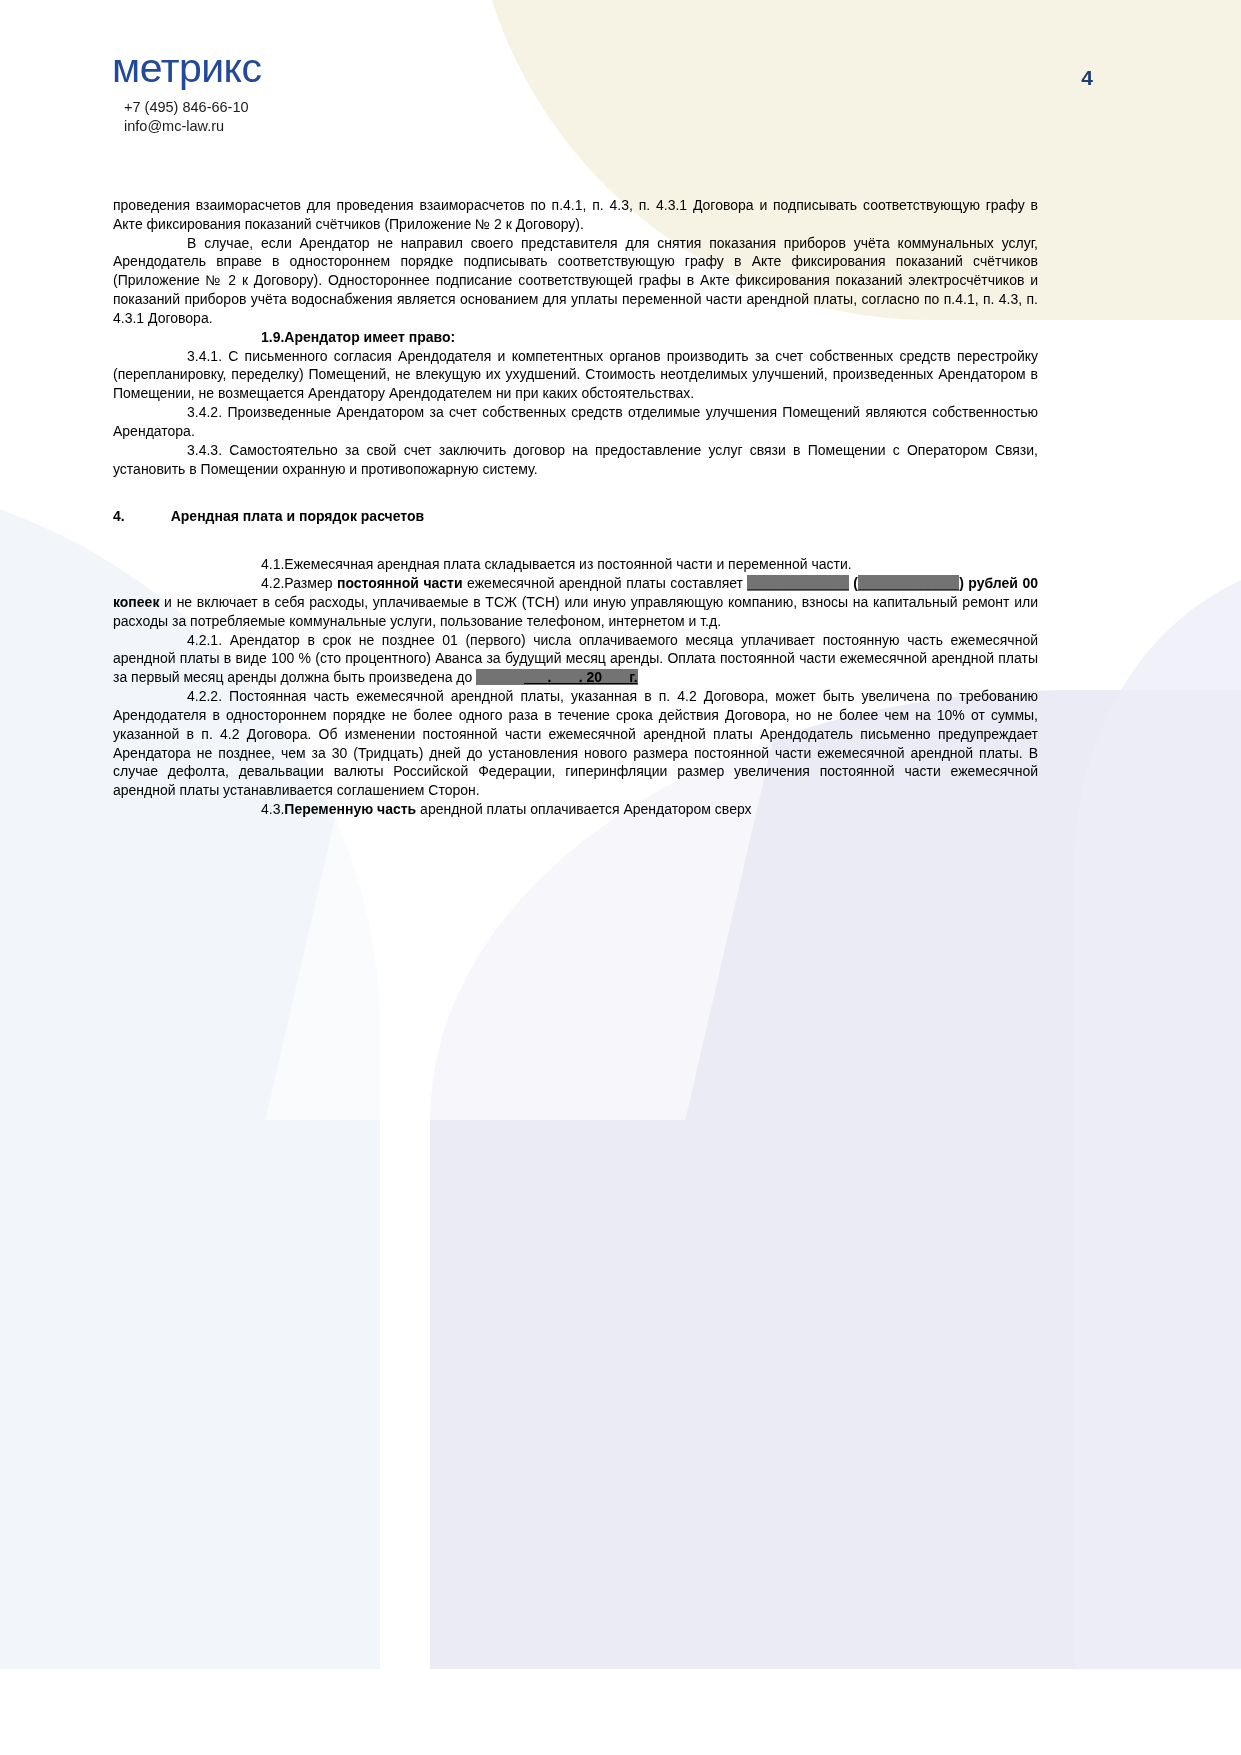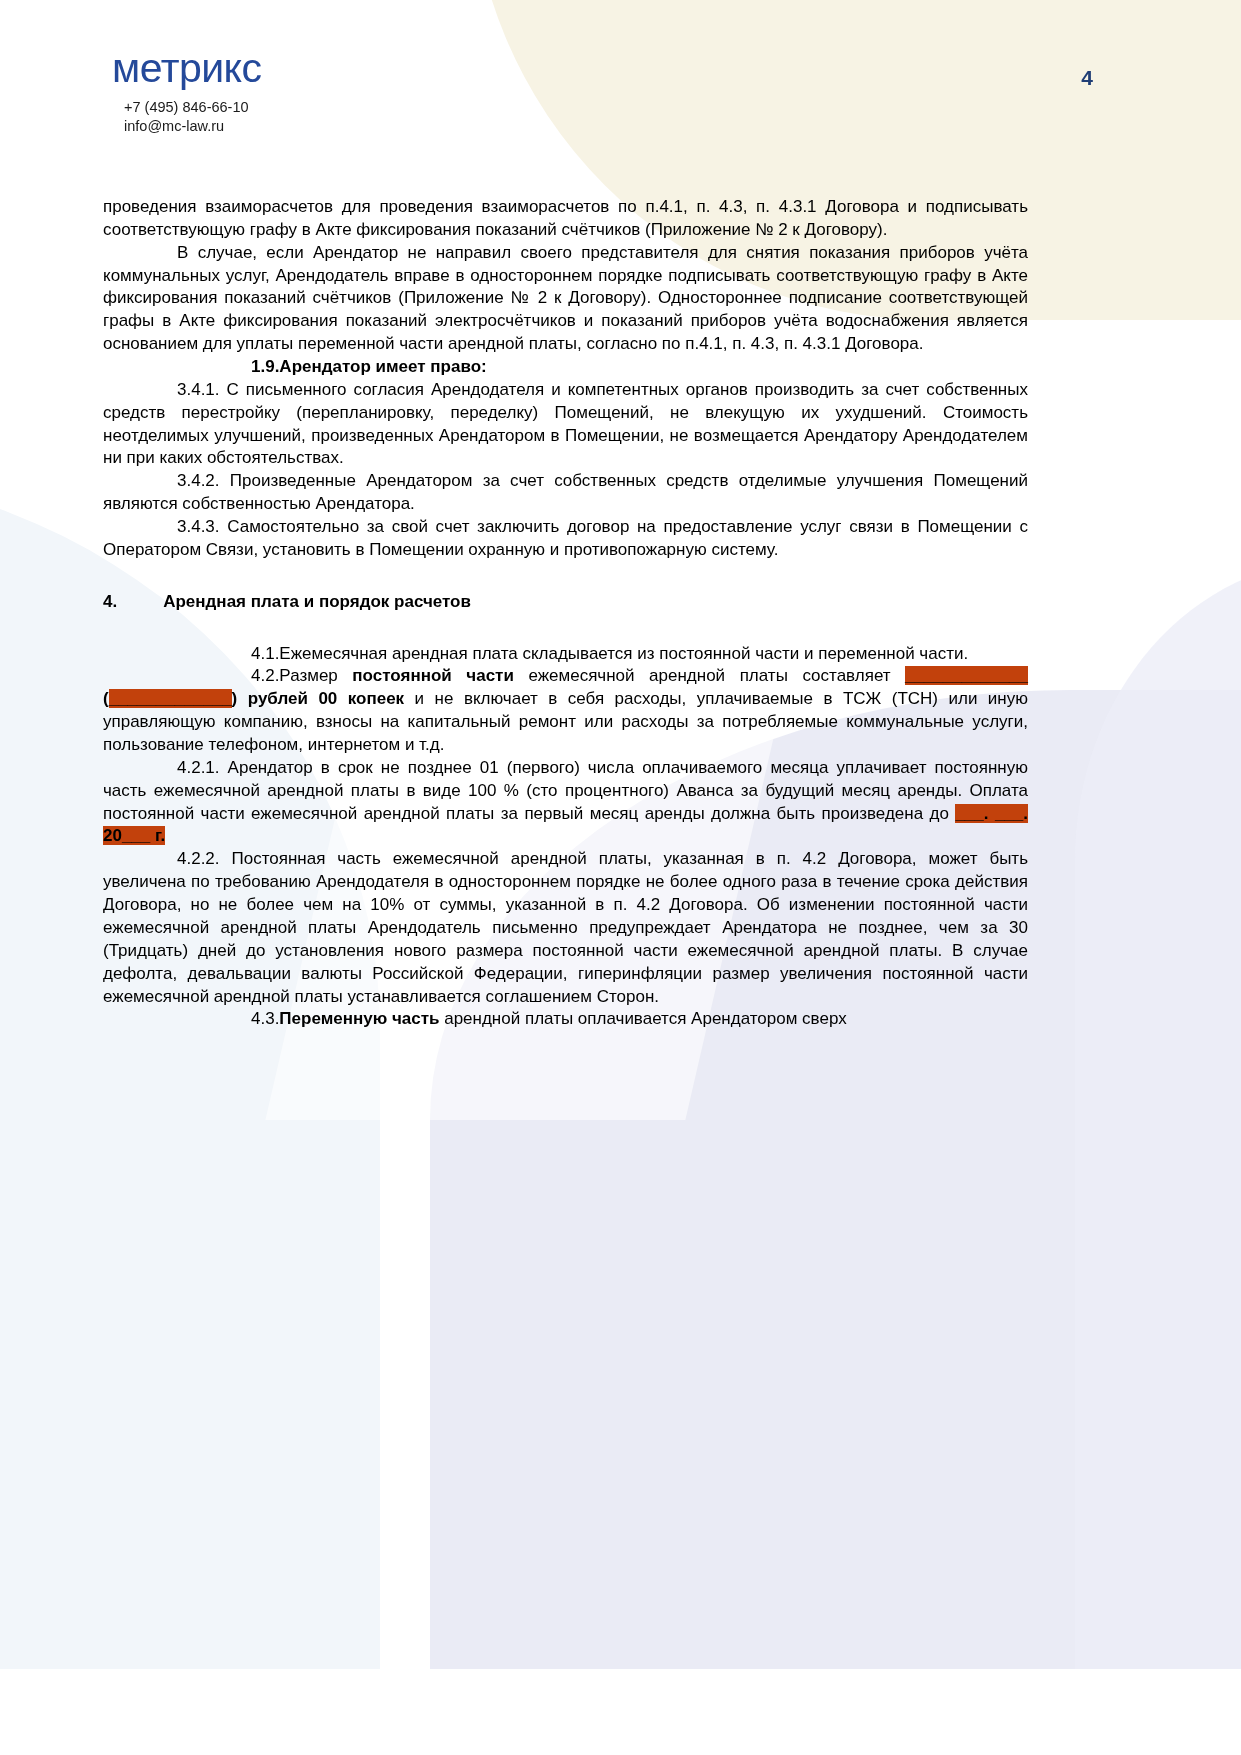--- a/index.html
+++ b/index.html
@@ -107,24 +107,24 @@
     right: 148px;
     top: 66px;
     font-size: 21px;
     font-weight: bold;
     color: #1f3d75;
   }
 
   
   .doc-body {
     position: absolute;
-    left: 103px;
+    left: 113px;
     top: 196px;
     width: 925px;
-    font-size: 17px;
+    font-size: 14px;
     line-height: 1.345;
     color: #000000;
     text-align: justify;
     text-justify: inter-word;
   }
   .para {
     margin: 0;
     text-align: justify;
   }
   .para.indent {
@@ -145,24 +145,26 @@
     margin-right: 46px;
   }
 
   
   .tabnum {
     display: inline-block;
     min-width: 66px;
   }
 
   .hl {
-    background: #c2410c;
+    background: #737373;
     font-weight: bold;
   }
   .u {
+    text-decoration: underline;
+    padding-left: 48px;
   }
 </style>
 </head>
 <body>
 
 <div id="page">
 
   <div class="bg-layer">
     <div class="shape-beige-2"></div>
     <div class="shape-blue-left"></div>

